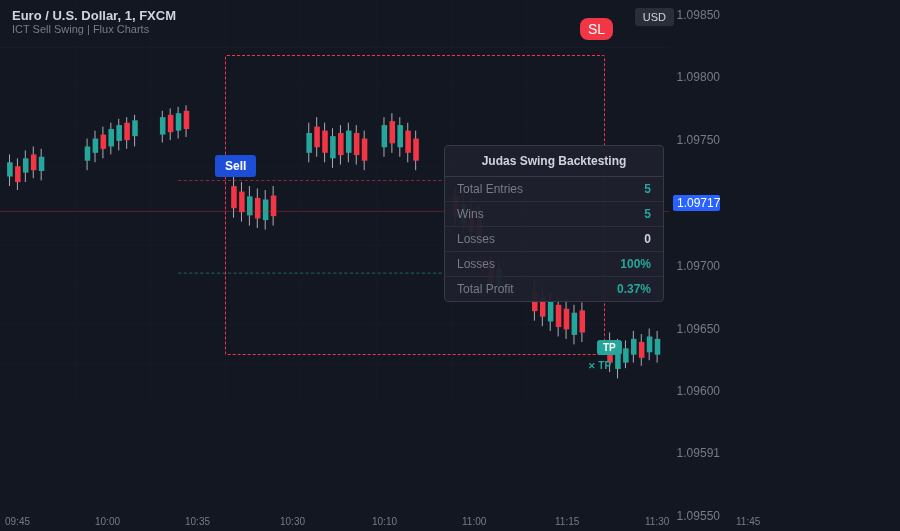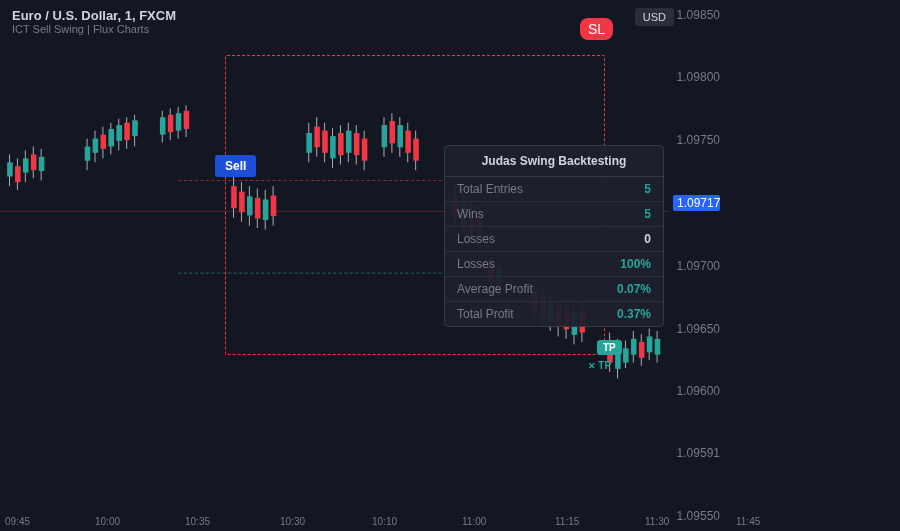--- a/index.html
+++ b/index.html
@@ -436,23 +436,19 @@
         </div>
         <div class="panel-row">
           <span class="panel-label">Losses</span>
           <span class="panel-value">0</span>
         </div>
         <div class="panel-row">
           <span class="panel-label">Losses</span>
           <span class="panel-value green">100%</span>
         </div>
         <div class="panel-row">
-          <span class="panel-label">Average Profit</span>
-          <span class="panel-value green">0.07%</span>
-        </div>
-        <div class="panel-row">
           <span class="panel-label">Total Profit</span>
           <span class="panel-value green">0.37%</span>
         </div>
       </div>
   </div>
 
 </div>
 
 </body></html>

